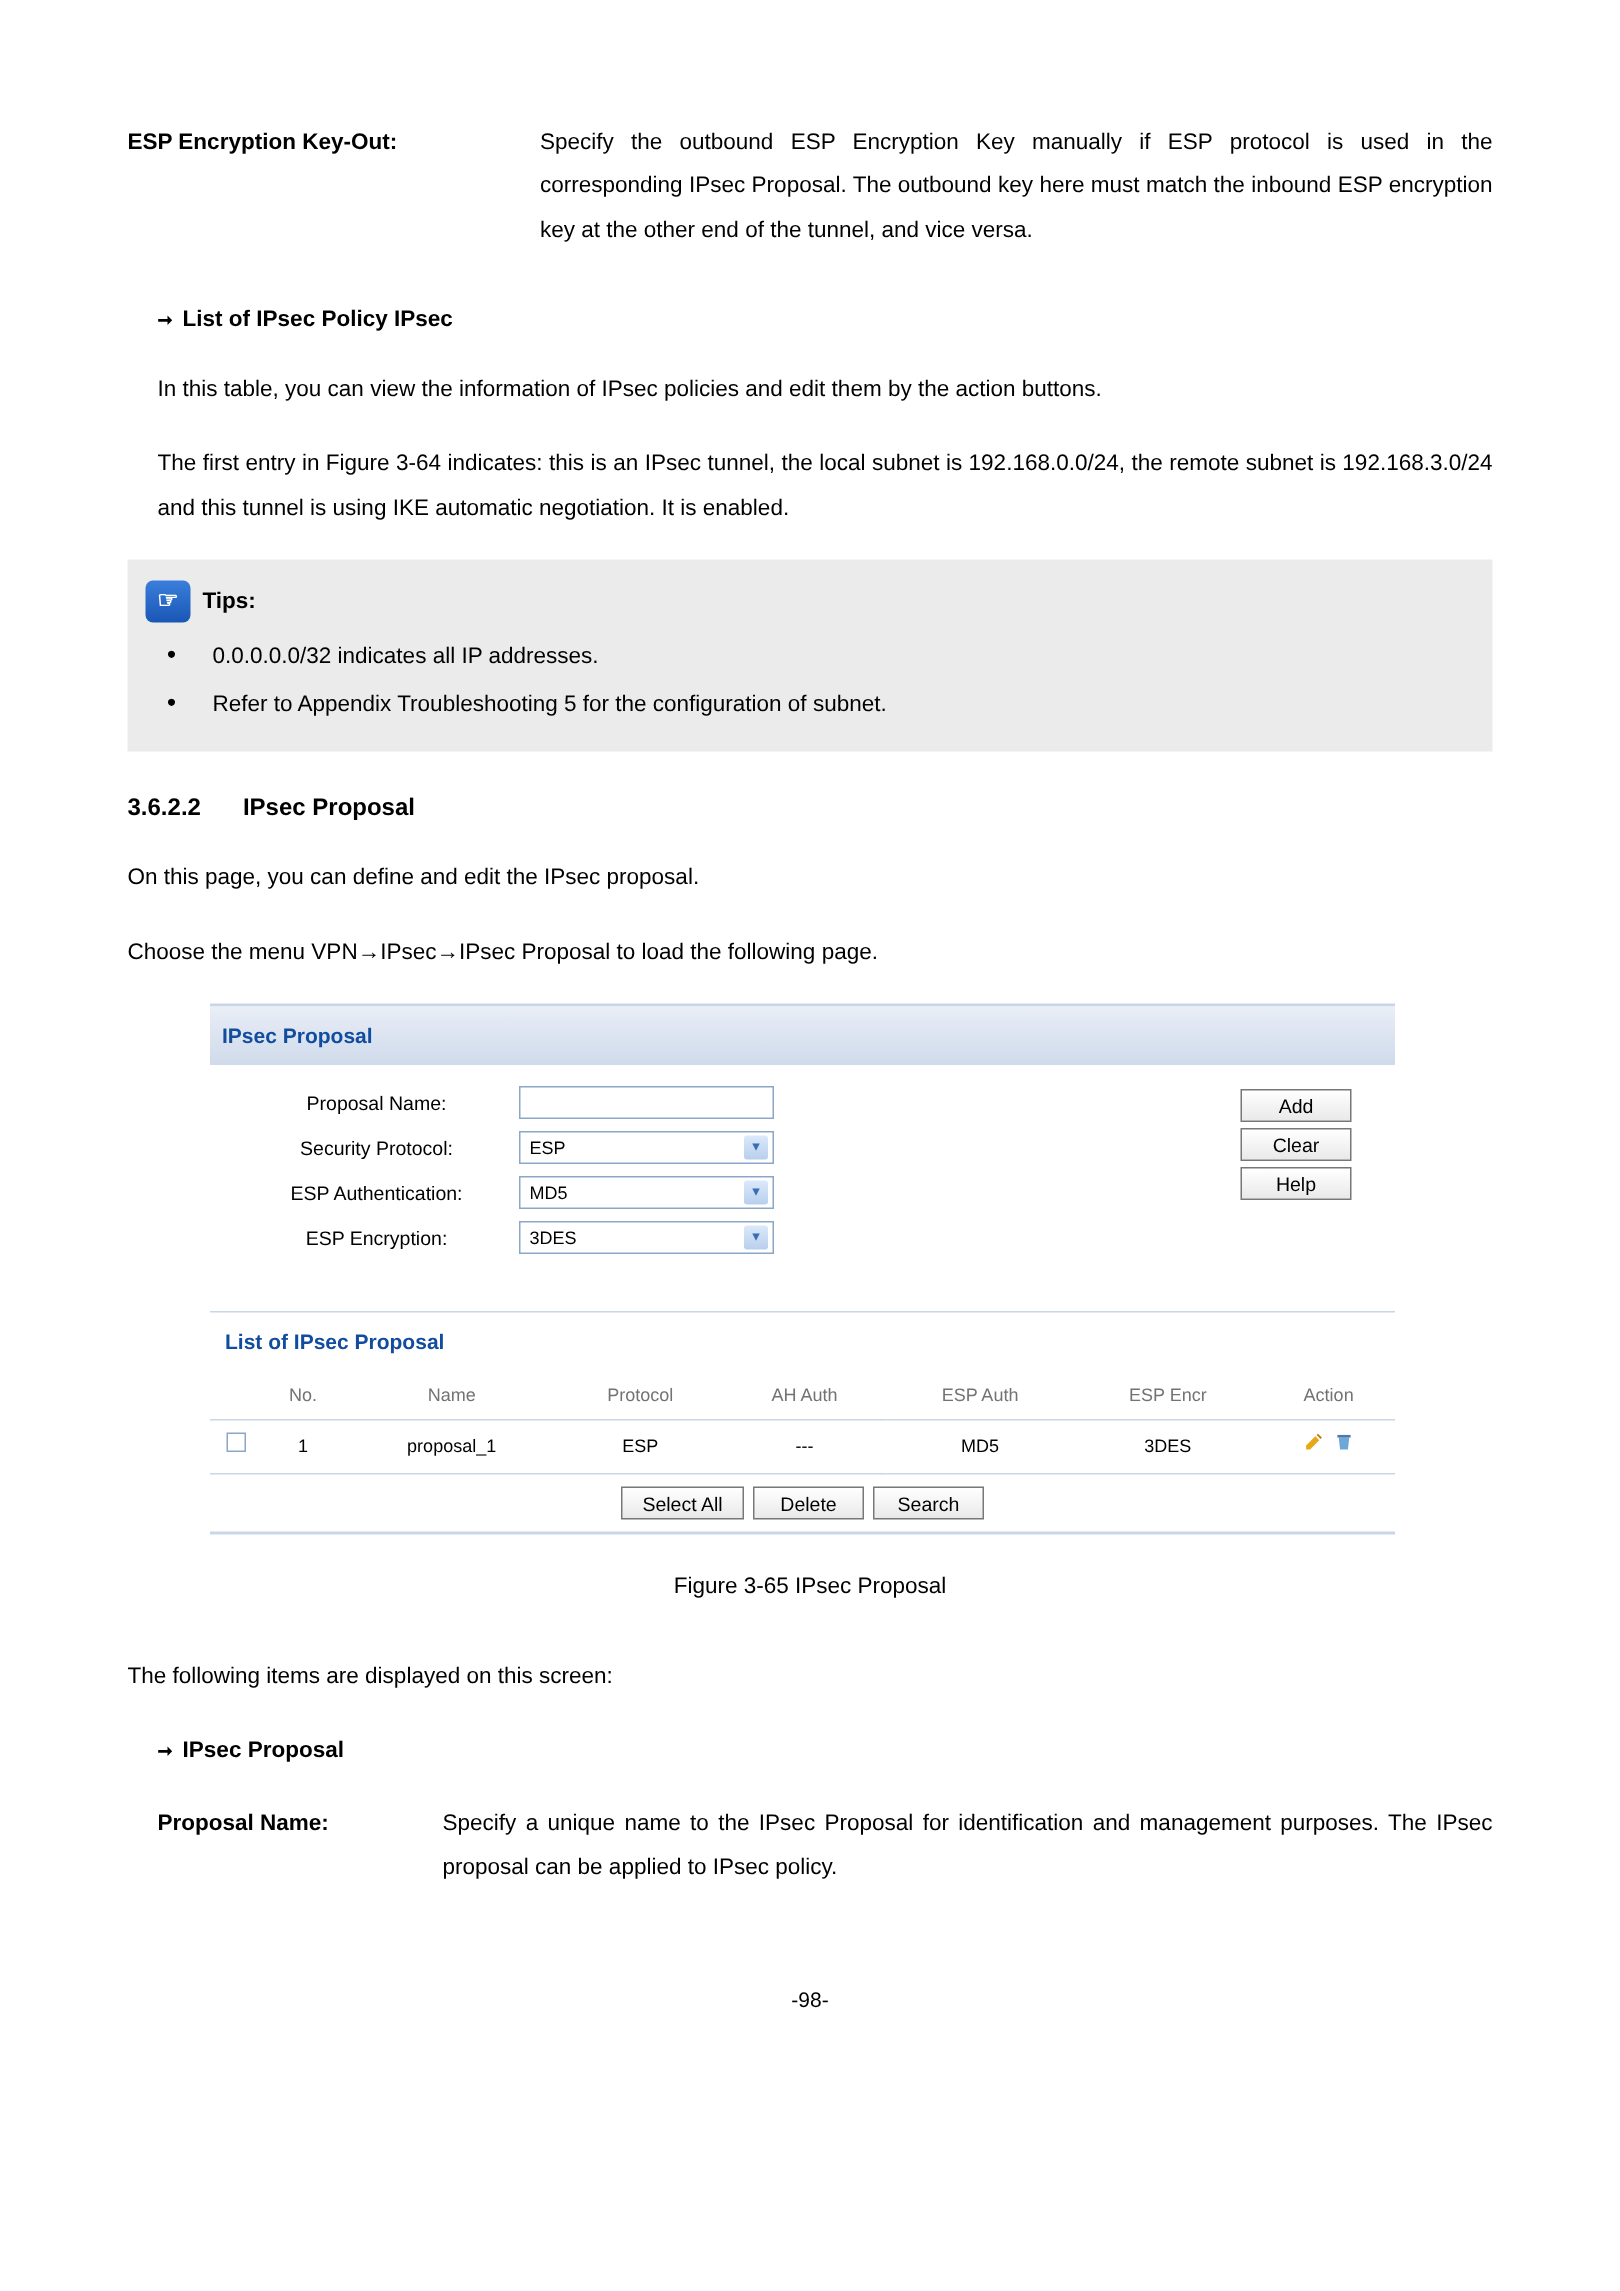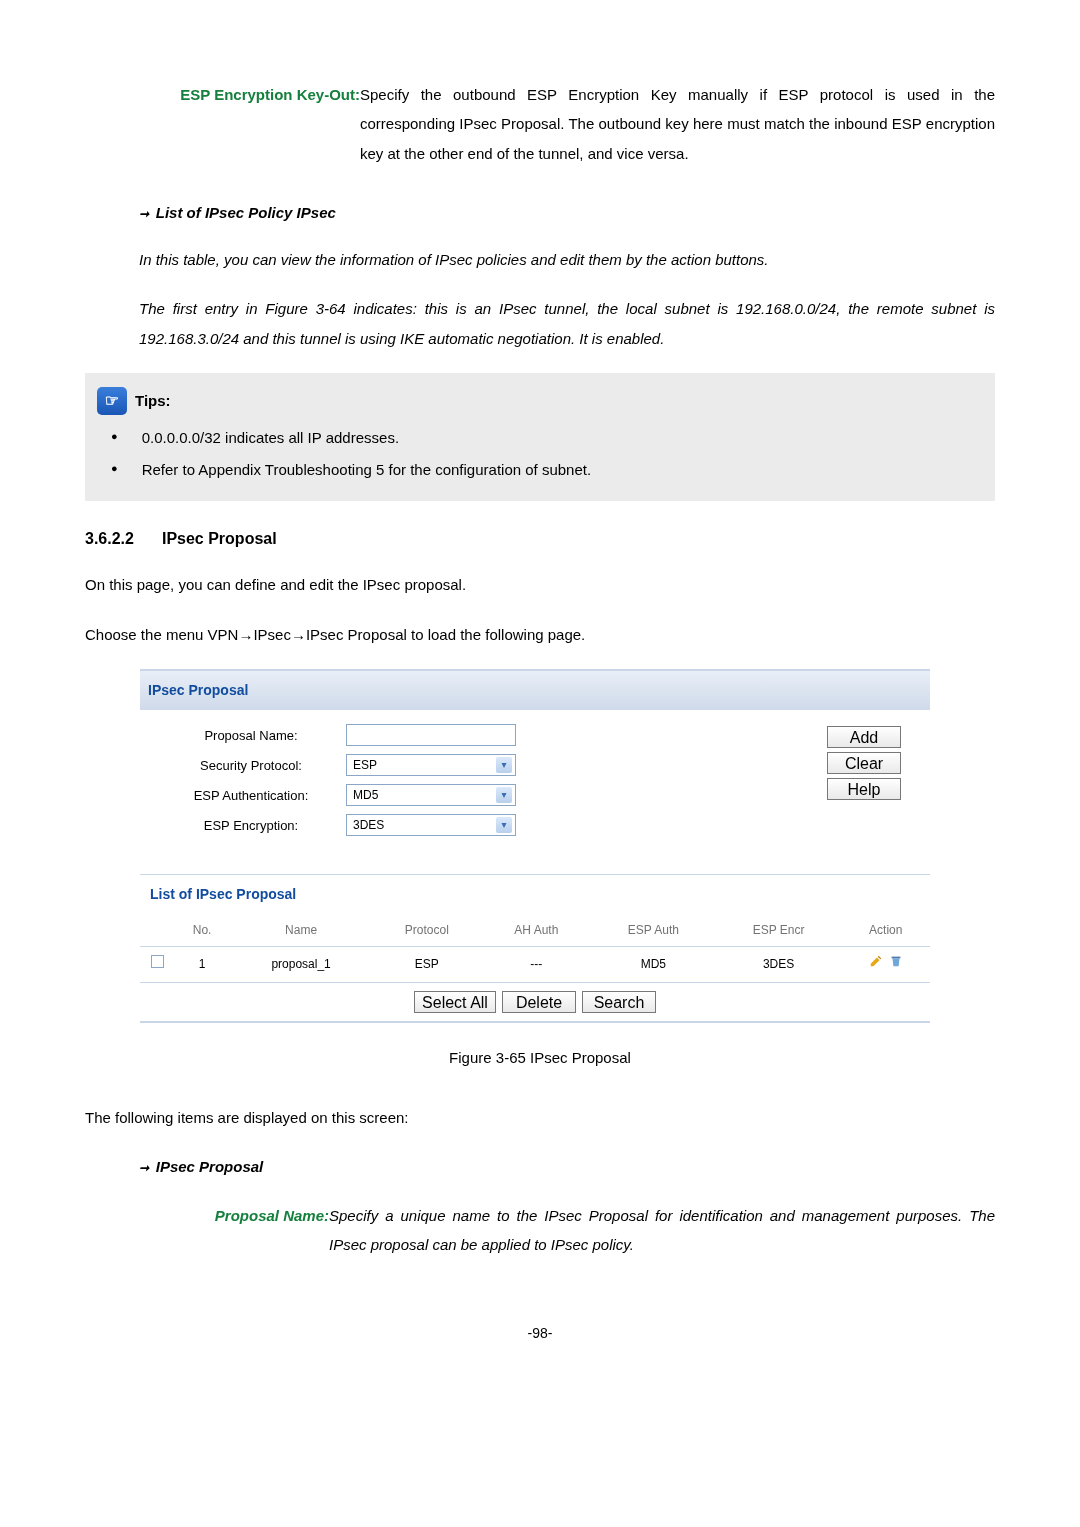--- a/index.html
+++ b/index.html
@@ -6,23 +6,23 @@
     body {
       font-family: Arial, "Helvetica Neue", sans-serif;
       font-size: 15px;
       color: #000;
       background: #fff;
       width: 1080px;
       padding: 80px 85px 40px 85px;
       line-height: 1.95;
     }
     .def-row { display: flex; margin-bottom: 30px; }
-    .def-label { color: #15803d; font-weight: bold; width: 275px; flex-shrink: 0; text-align: right; }
+    .def-label { color: #000000; font-weight: bold; width: 275px; flex-shrink: 0; }
     .def-body { flex: 1; text-align: justify; }
-    .bullet-section { margin-left: 54px; font-style: italic; }
+    .bullet-section { margin-left: 20px; }
     .bullet-head::before { content: "\279E\00a0\00a0"; font-size: 12px; }
     .bullet-head { font-weight: bold; margin-bottom: 18px; }
     .para { text-align: justify; margin-bottom: 20px; }
     .tips-box {
       background: #ebebeb; padding: 12px 26px 16px 12px; line-height: 2.1;
       margin: 14px 0 22px 0;
     }
     .tips-head { display: flex; align-items: center; gap: 8px; font-weight: bold; margin-bottom: 6px; margin-left: 0; }
     .tips-icon { width: 30px; height: 28px; background: linear-gradient(#3a7edb,#1a56b5); border-radius: 5px; display: flex; align-items: center; justify-content: center; color: #fff; font-size: 16px; }
     .tipitem { display: flex; margin-left: 14px; }
@@ -33,21 +33,21 @@
     .figure-wrap { margin: 20px 0 6px 55px; width: 790px; border-top: 2px solid #c9d6e8; }
     .panel-head { color: #114c9e; font-weight: bold; font-size: 14px; padding: 6px 8px; background: linear-gradient(#e9eef7,#cfdaea); }
     .panel-body { background: #fff; padding: 10px 16px; display: flex; }
     .form-col { flex: 1; }
     .form-row { display: flex; align-items: center; height: 30px; font-size: 13px; }
     .form-lbl { width: 190px; text-align:center; }
     .tinput { width: 170px; height: 22px; border: 1px solid #8ba6c7; }
     .tselect { width: 170px; height: 22px; border: 1px solid #8ba6c7; background: #fff;display:flex; align-items:center; justify-content: space-between; padding: 0 3px 0 6px; font-size: 12px;}
     .dd { width: 16px; height: 16px; background: linear-gradient(#dbe9fb,#b8cfec); display: flex; align-items:center; justify-content:center; color:#3a6db5; font-size:10px; border-radius:2px;}
     .btn-col { width: 100px; display: flex; flex-direction: column; gap: 4px; padding-top: 6px; align-items:center;}
-    .tbtn { width: 74px; height: 22px; border: 1px solid #777; background: linear-gradient(#fff,#e9e9e9); font-size: 16px;display:flex;align-items:center;justify-content:center;}
+    .tbtn { width: 74px; height: 22px; border: 1px solid #777; background: linear-gradient(#fff,#e9e9e9); font-size: 13px;display:flex;align-items:center;justify-content:center;}
     .list-head { color: #114c9e; font-weight: bold; font-size: 14px; padding: 6px 10px; border-top: 1px solid #c9d6e8; margin-top: 24px; }
     table.tlist { width: 100%; border-collapse: collapse; font-size: 12px; }
     table.tlist th { color: #737373; font-weight: normal; text-align:center; padding: 4px; border-bottom: 1px solid #c9d6e8; }
     table.tlist td { text-align:center; padding: 6px 4px; border-bottom: 1px solid #c9d6e8; }
     .chk { width:13px; height:13px; border:1px solid #8ba6c7; display:inline-block;}
     .act-i { display:inline-flex; gap:6px; align-items:center; justify-content:center;}
     .act-i svg{ width:14px; height:14px;}
     .bbar { display:flex; gap:6px; justify-content:center; padding: 8px 0; border-bottom: 2px solid #c9d6e8;}
     .caption { text-align: center; margin: 20px 0 30px; }
     .page-num { text-align: center; font-size: 14px; margin-top: 60px; }

